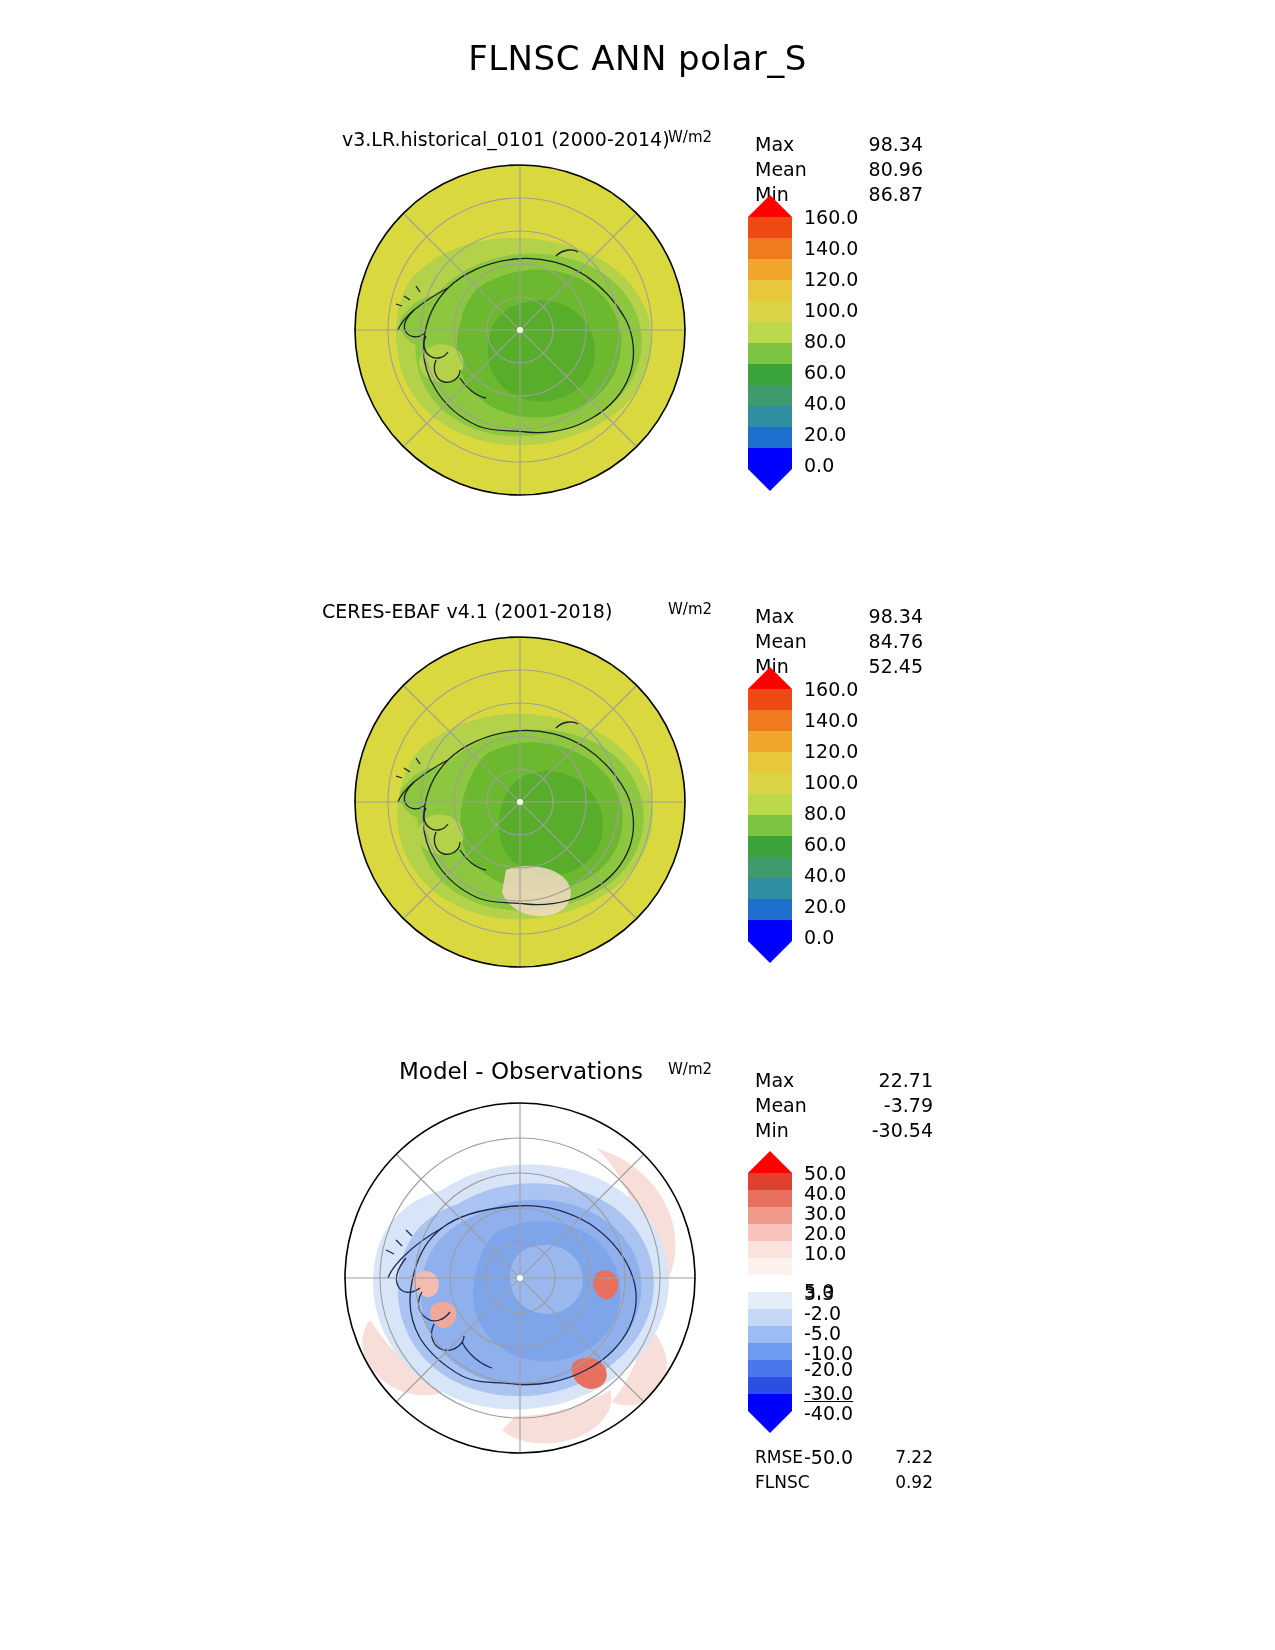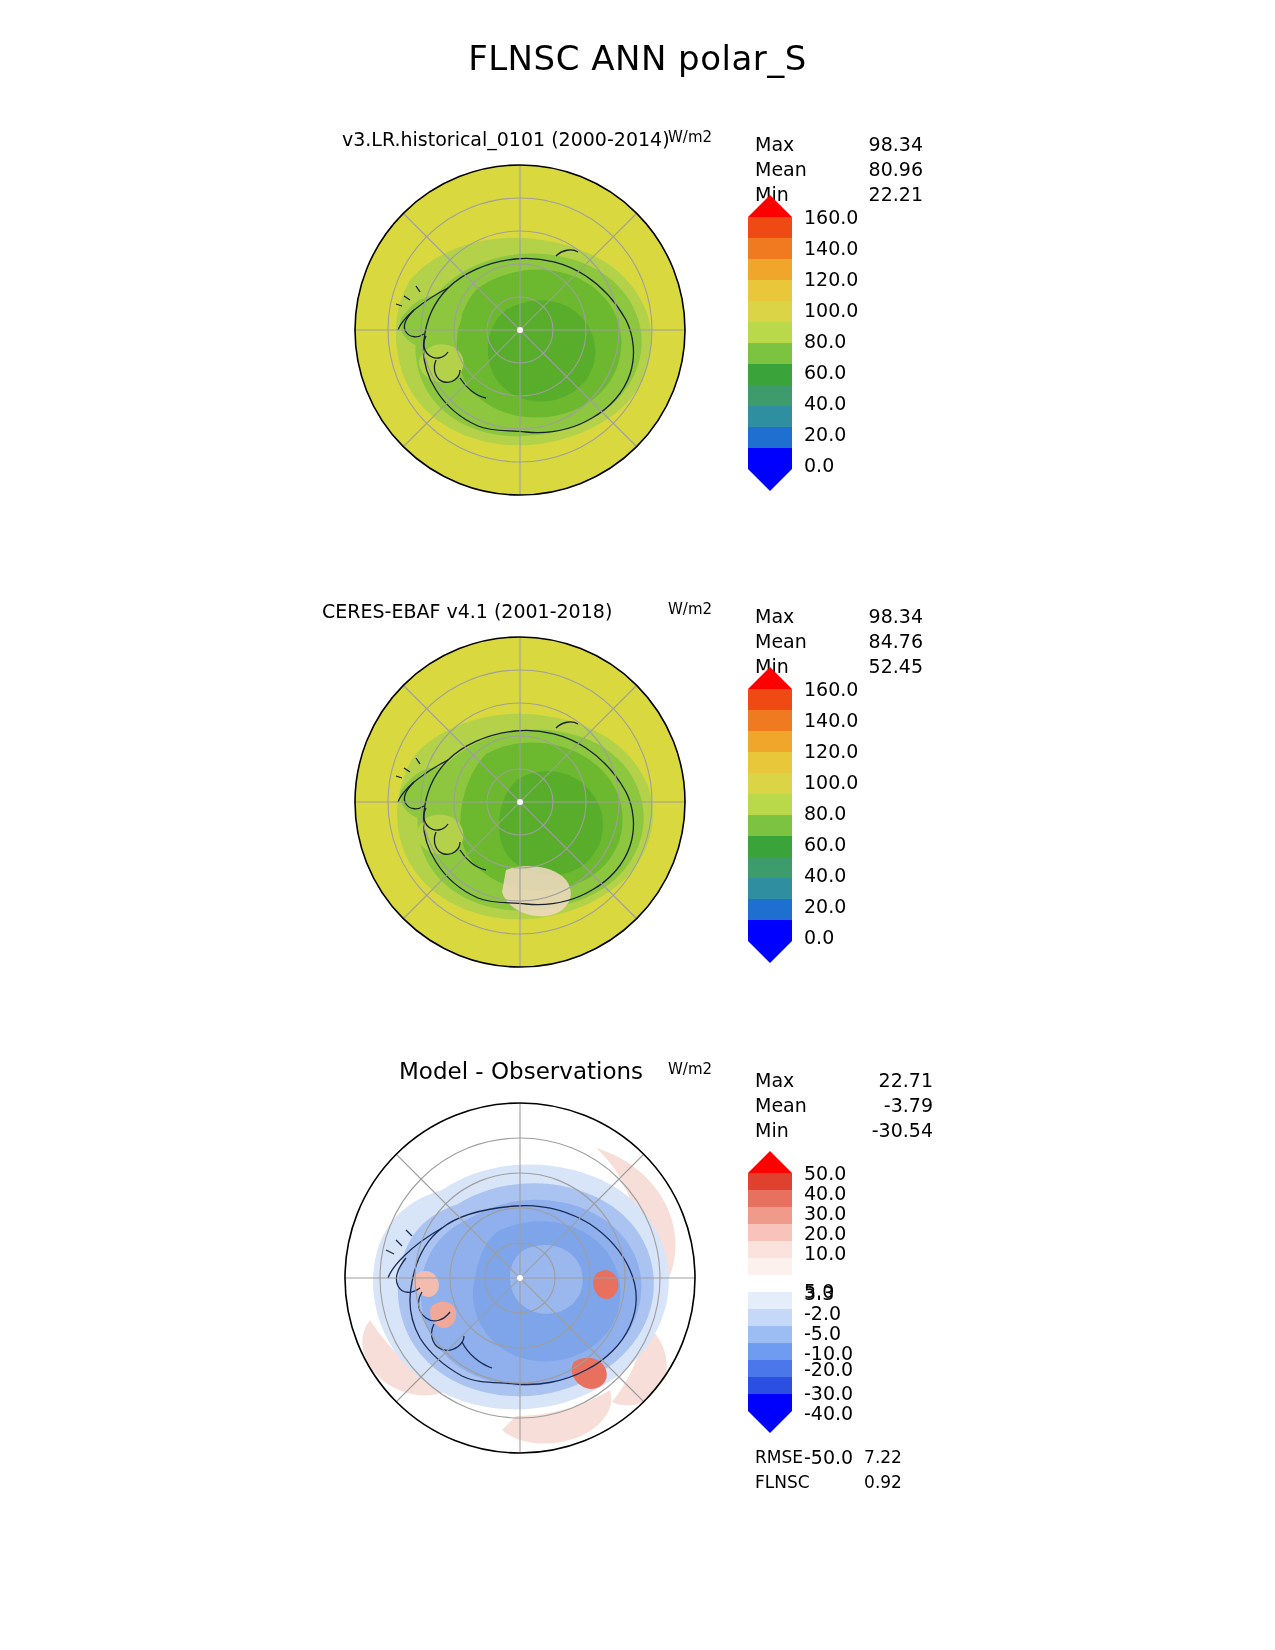--- a/index.html
+++ b/index.html
@@ -81,21 +81,21 @@
 
   .footer-stats {
     position: absolute;
     left: 755px;
     top: 1445px;
     font-size: 17px;
     line-height: 25px;
   }
   .footer-stats .row { display: flex; }
   .footer-stats .lab { width: 78px; }
-  .footer-stats .val { width: 100px; text-align: center; }
+  .footer-stats .val { width: 100px; text-align: right; }
 
   
   .cbar {
     position: absolute;
     left: 748px;
   }
   .cbar .bar {
     position: absolute;
     left: 0;
     width: 44px;
@@ -140,21 +140,21 @@
     <div class="row">
         <span class="lab">Max</span>
         <span class="val">98.34</span>
       </div>
     <div class="row">
         <span class="lab">Mean</span>
         <span class="val">80.96</span>
       </div>
     <div class="row">
         <span class="lab">Min</span>
-        <span class="val">22.21</span>
+        <span class="val">86.87</span>
       </div>
   </div>
 
   <div class="map-wrap m1">
     <svg width="420" height="340" viewBox="0 0 420 340">
       <defs>
         <clipPath id="clipA">
             <circle cx="210" cy="170" r="165"></circle>
           </clipPath>
       </defs>
@@ -417,21 +417,21 @@
       <span style="top:42px;">40.0</span>
       <span style="top:62px;">30.0</span>
       <span style="top:82px;">20.0</span>
       <span style="top:102px;">10.0</span>
       <span style="top:140px;text-align:center;">5.0</span>
       <span style="top:142px;">3.3</span>
       <span style="top:162px;">-2.0</span>
       <span style="top:182px;">-5.0</span>
       <span style="top:202px;">-10.0</span>
       <span style="top:218px;">-20.0</span>
-      <span style="top:242px;">-30.0</span>
+      <span style="top:242px;text-decoration:underline;">-30.0</span>
       <span style="top:262px;">-40.0</span>
       <span style="top:282px;margin-top:24px;">-50.0</span>
     </div>
   </div>
 </div>
 
 <div class="footer-stats">
   <div class="row">
       <span class="lab">RMSE</span>
       <span class="val">7.22</span>

